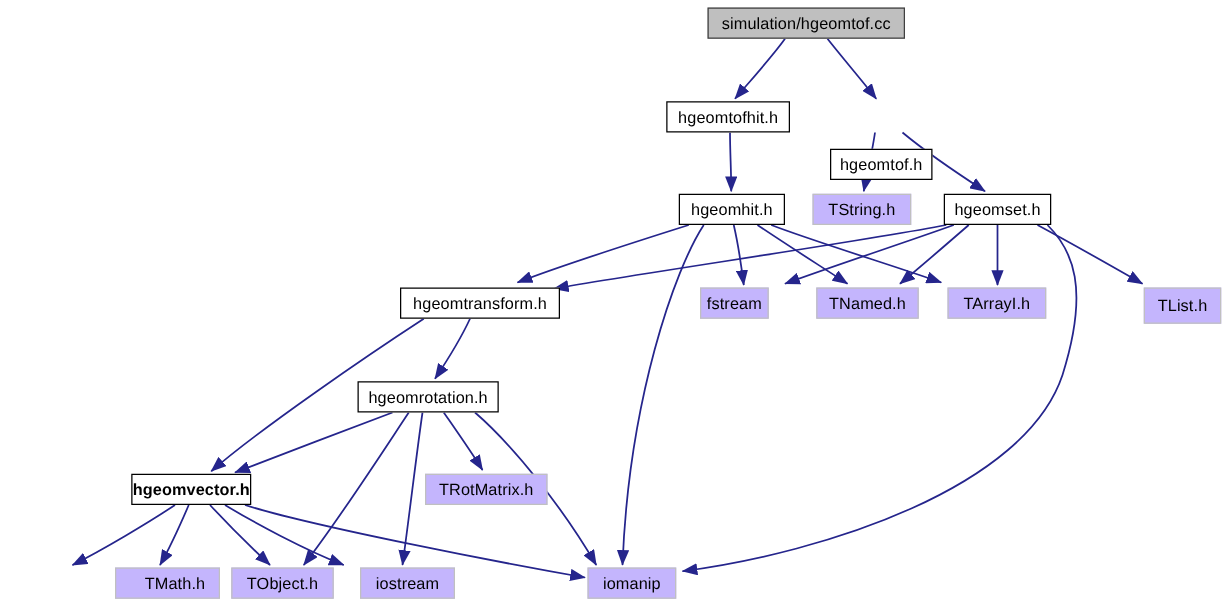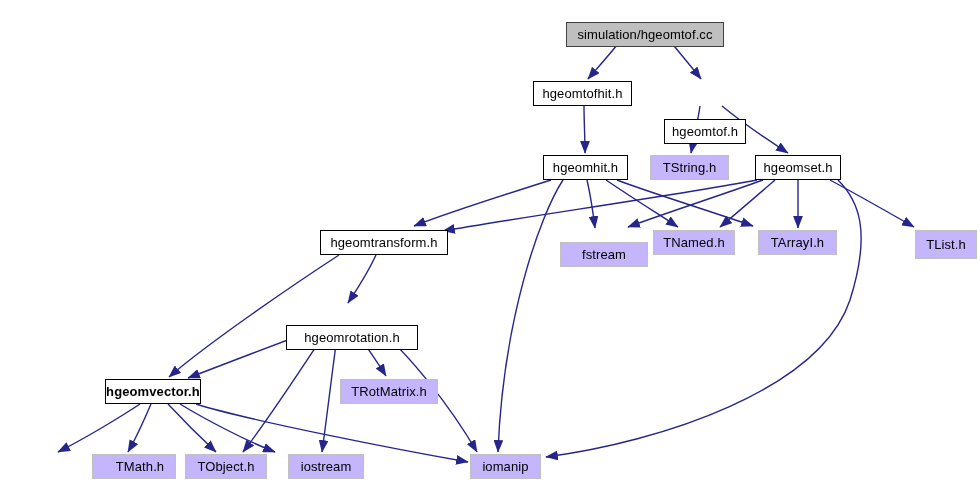--- a/index.html
+++ b/index.html
@@ -84,54 +84,54 @@
         <path d="M 338,330 C 334,357 327,416 322,452" fill="none" stroke="#25258c" stroke-width="1.4" marker-end="url(#arrowhead)"></path>
         <path d="M 380,330 C 409,355 449,404 477,452" fill="none" stroke="#25258c" stroke-width="1.4" marker-end="url(#arrowhead)"></path>
         <path d="M 140,404 C 119,418 82,440 58,452" fill="none" stroke="#25258c" stroke-width="1.4" marker-end="url(#arrowhead)"></path>
         <path d="M 151,404 C 145,418 136,438 128,452" fill="none" stroke="#25258c" stroke-width="1.4" marker-end="url(#arrowhead)"></path>
         <path d="M 168,404 C 181,418 201,438 216,452" fill="none" stroke="#25258c" stroke-width="1.4" marker-end="url(#arrowhead)"></path>
         <path d="M 180,404 C 203,418 244,440 275,452" fill="none" stroke="#25258c" stroke-width="1.4" marker-end="url(#arrowhead)"></path>
         <path d="M 196,404 C 250,421 400,450 468,462" fill="none" stroke="#25258c" stroke-width="1.4" marker-end="url(#arrowhead)"></path>
       </g>
   </svg>
   <div id="nodes-layer">
-      <div class="node root" style="left: 566px; top: 22px; width: 158px; height: 25px;">
+      <div class="node root" style="left: 566px; top: 6px; width: 158px; height: 25px;">
         <span class="node-label">simulation/hgeomtof.cc</span>
       </div>
       <div class="node strong" style="left: 533px; top: 81px; width: 99px; height: 25px;">
         <span class="node-label">hgeomtofhit.h</span>
       </div>
       <div class="node strong" style="left: 664px; top: 81px; width: 82px; height: 25px; margin-top: 38px;">
         <span class="node-label">hgeomtof.h</span>
       </div>
       <div class="node strong" style="left: 543px; top: 155px; width: 85px; height: 25px;">
         <span class="node-label">hgeomhit.h</span>
       </div>
       <div class="node plain" style="left: 650px; top: 155px; width: 79px; height: 25px;">
         <span class="node-label">TString.h</span>
       </div>
       <div class="node strong" style="left: 755px; top: 155px; width: 86px; height: 25px;">
         <span class="node-label">hgeomset.h</span>
       </div>
       <div class="node strong" style="left: 320px; top: 230px; width: 128px; height: 25px;">
         <span class="node-label">hgeomtransform.h</span>
       </div>
-      <div class="node plain" style="left: 560px; top: 230px; width: 88px; height: 25px; margin-top: 12px;">
+      <div class="node plain" style="left: 560px; top: 230px; width: 55px; height: 25px;">
         <span class="node-label">fstream</span>
       </div>
       <div class="node plain" style="left: 653px; top: 230px; width: 82px; height: 25px;">
         <span class="node-label">TNamed.h</span>
       </div>
       <div class="node plain" style="left: 758px; top: 230px; width: 79px; height: 25px;">
         <span class="node-label">TArrayI.h</span>
       </div>
       <div class="node plain" style="left: 915px; top: 230px; width: 62px; height: 29px;">
         <span class="node-label">TList.h</span>
       </div>
-      <div class="node strong" style="left: 286px; top: 305px; width: 132px; height: 25px; margin-top: 20px;">
+      <div class="node strong" style="left: 286px; top: 305px; width: 113px; height: 25px;">
         <span class="node-label">hgeomrotation.h</span>
       </div>
       <div class="node strong" style="left: 105px; top: 379px; width: 96px; height: 25px; font-weight: bold;">
         <span class="node-label">hgeomvector.h</span>
       </div>
       <div class="node plain" style="left: 340px; top: 379px; width: 98px; height: 25px;">
         <span class="node-label">TRotMatrix.h</span>
       </div>
       <div class="node plain" style="left: 9px; top: 454px; width: 59px; height: 25px; margin-top: 33px;">
         <span class="node-label">math.h</span>

